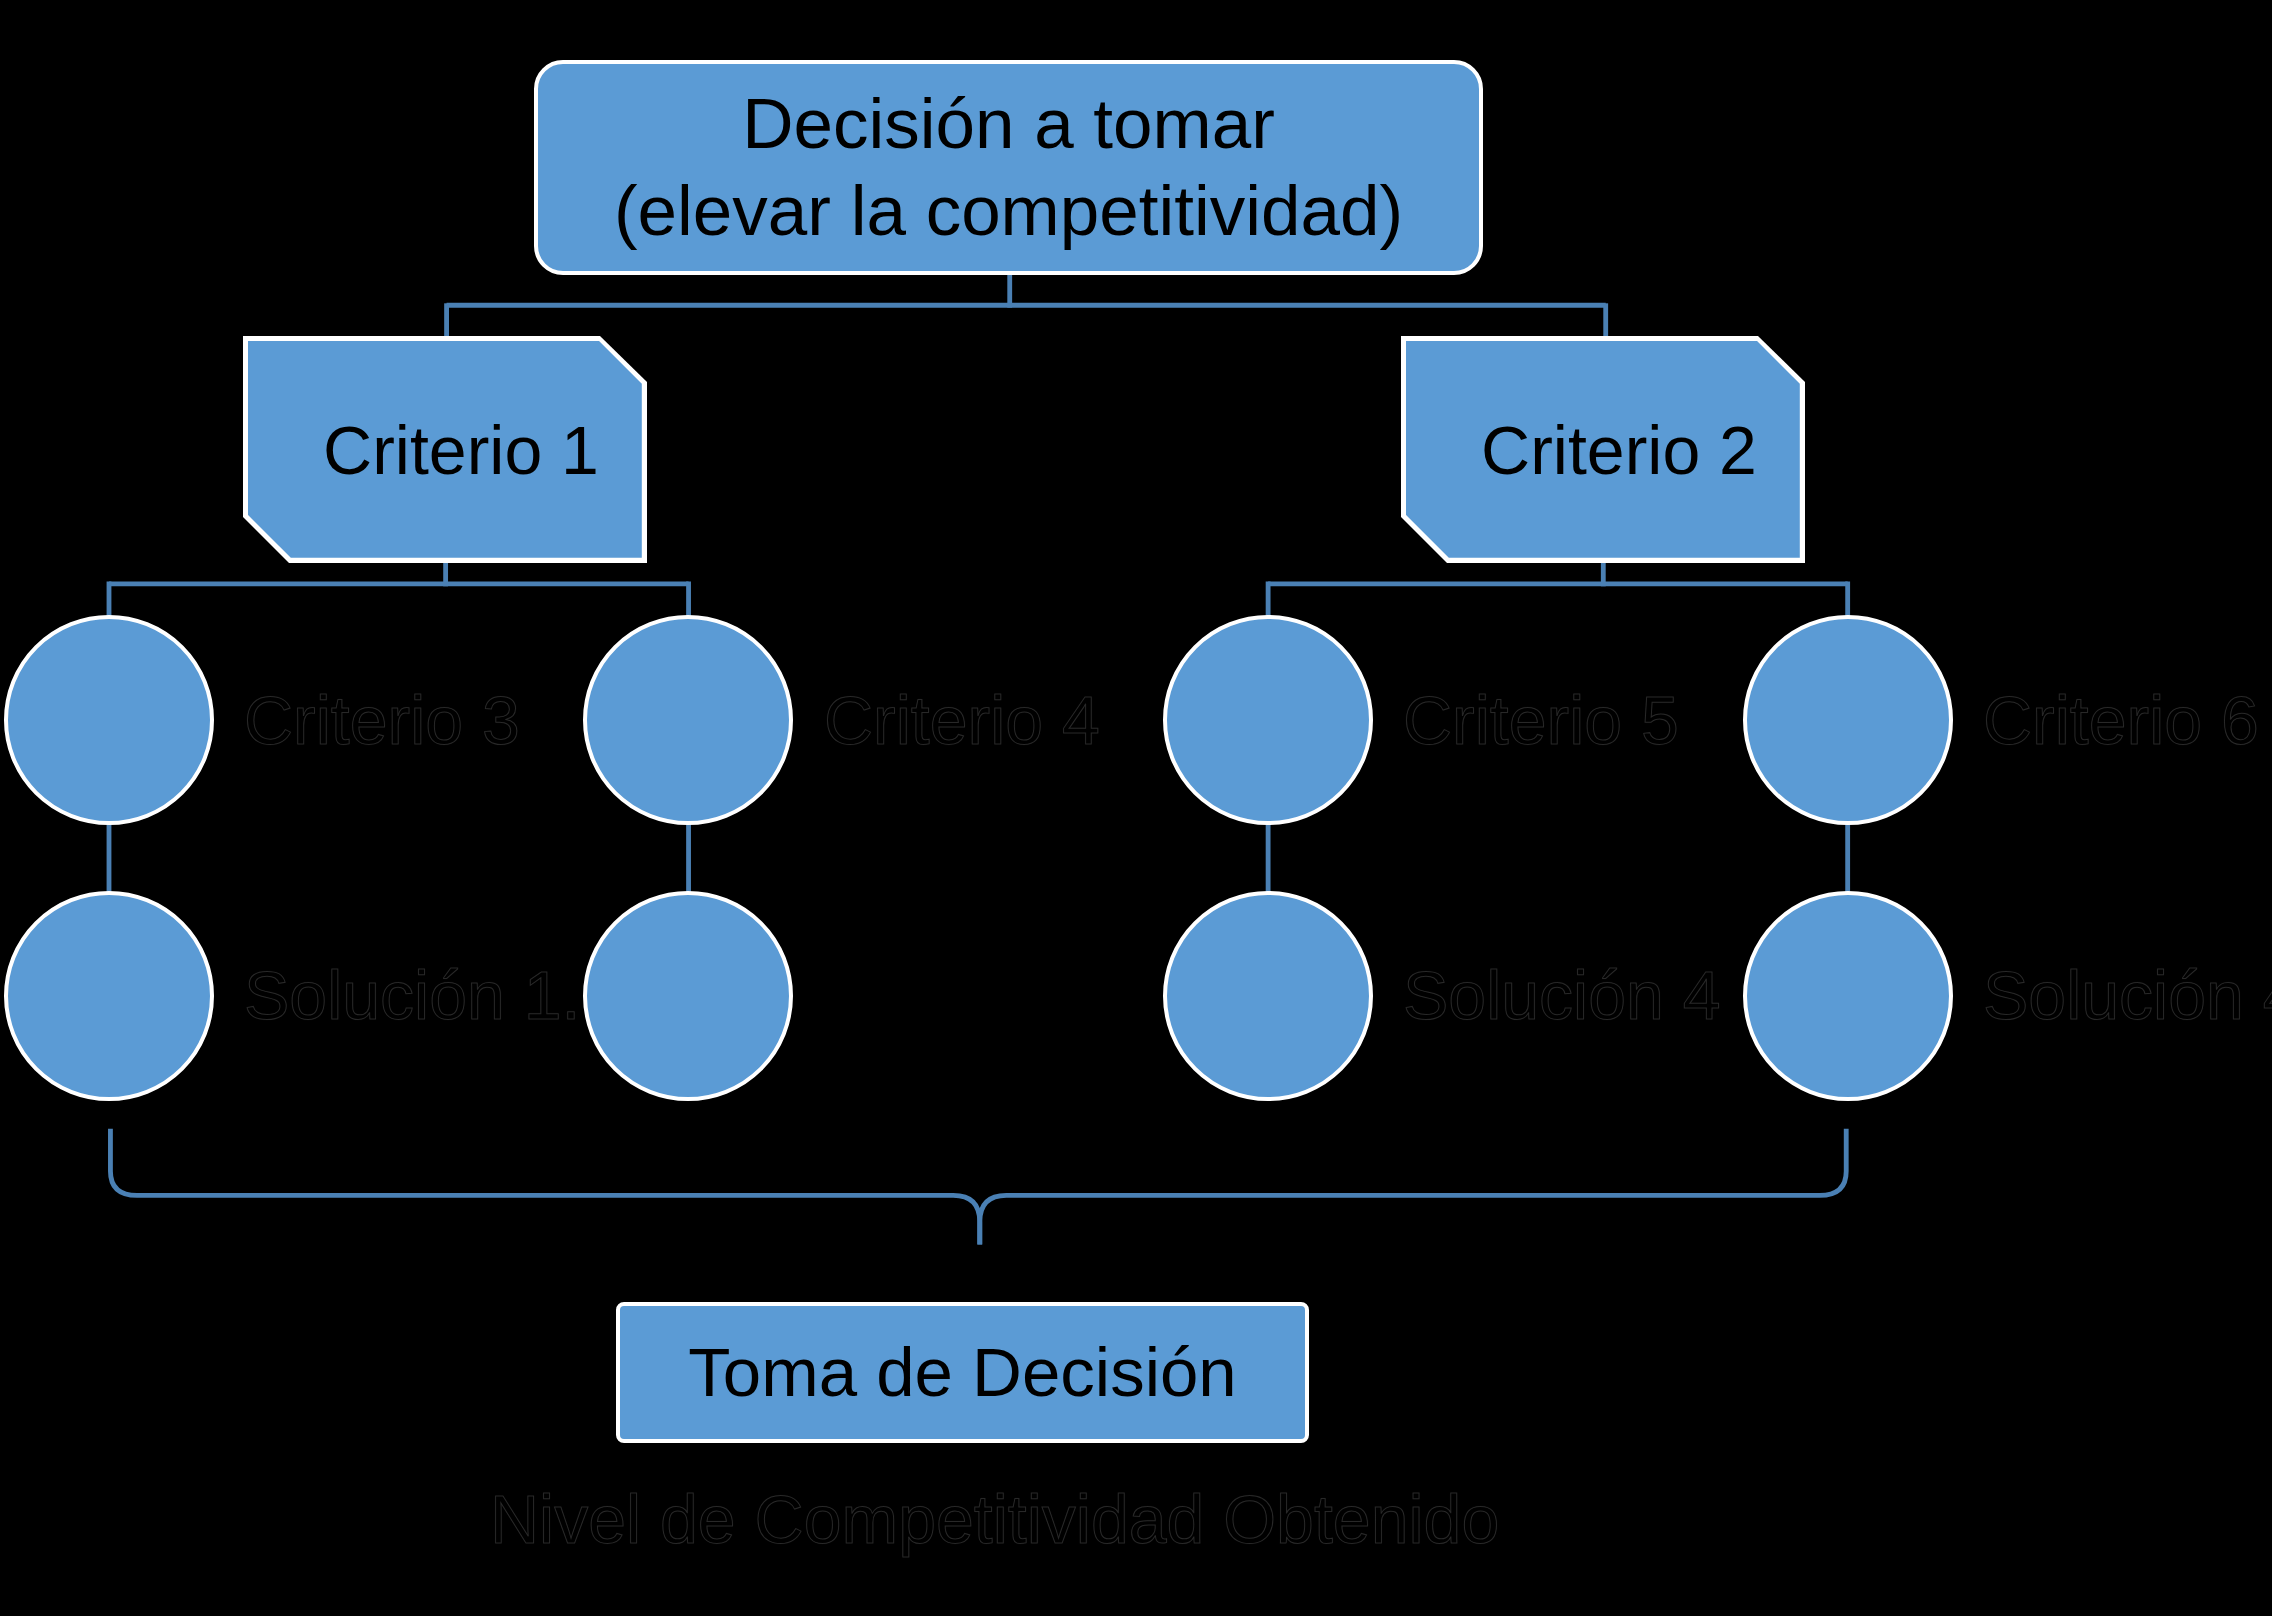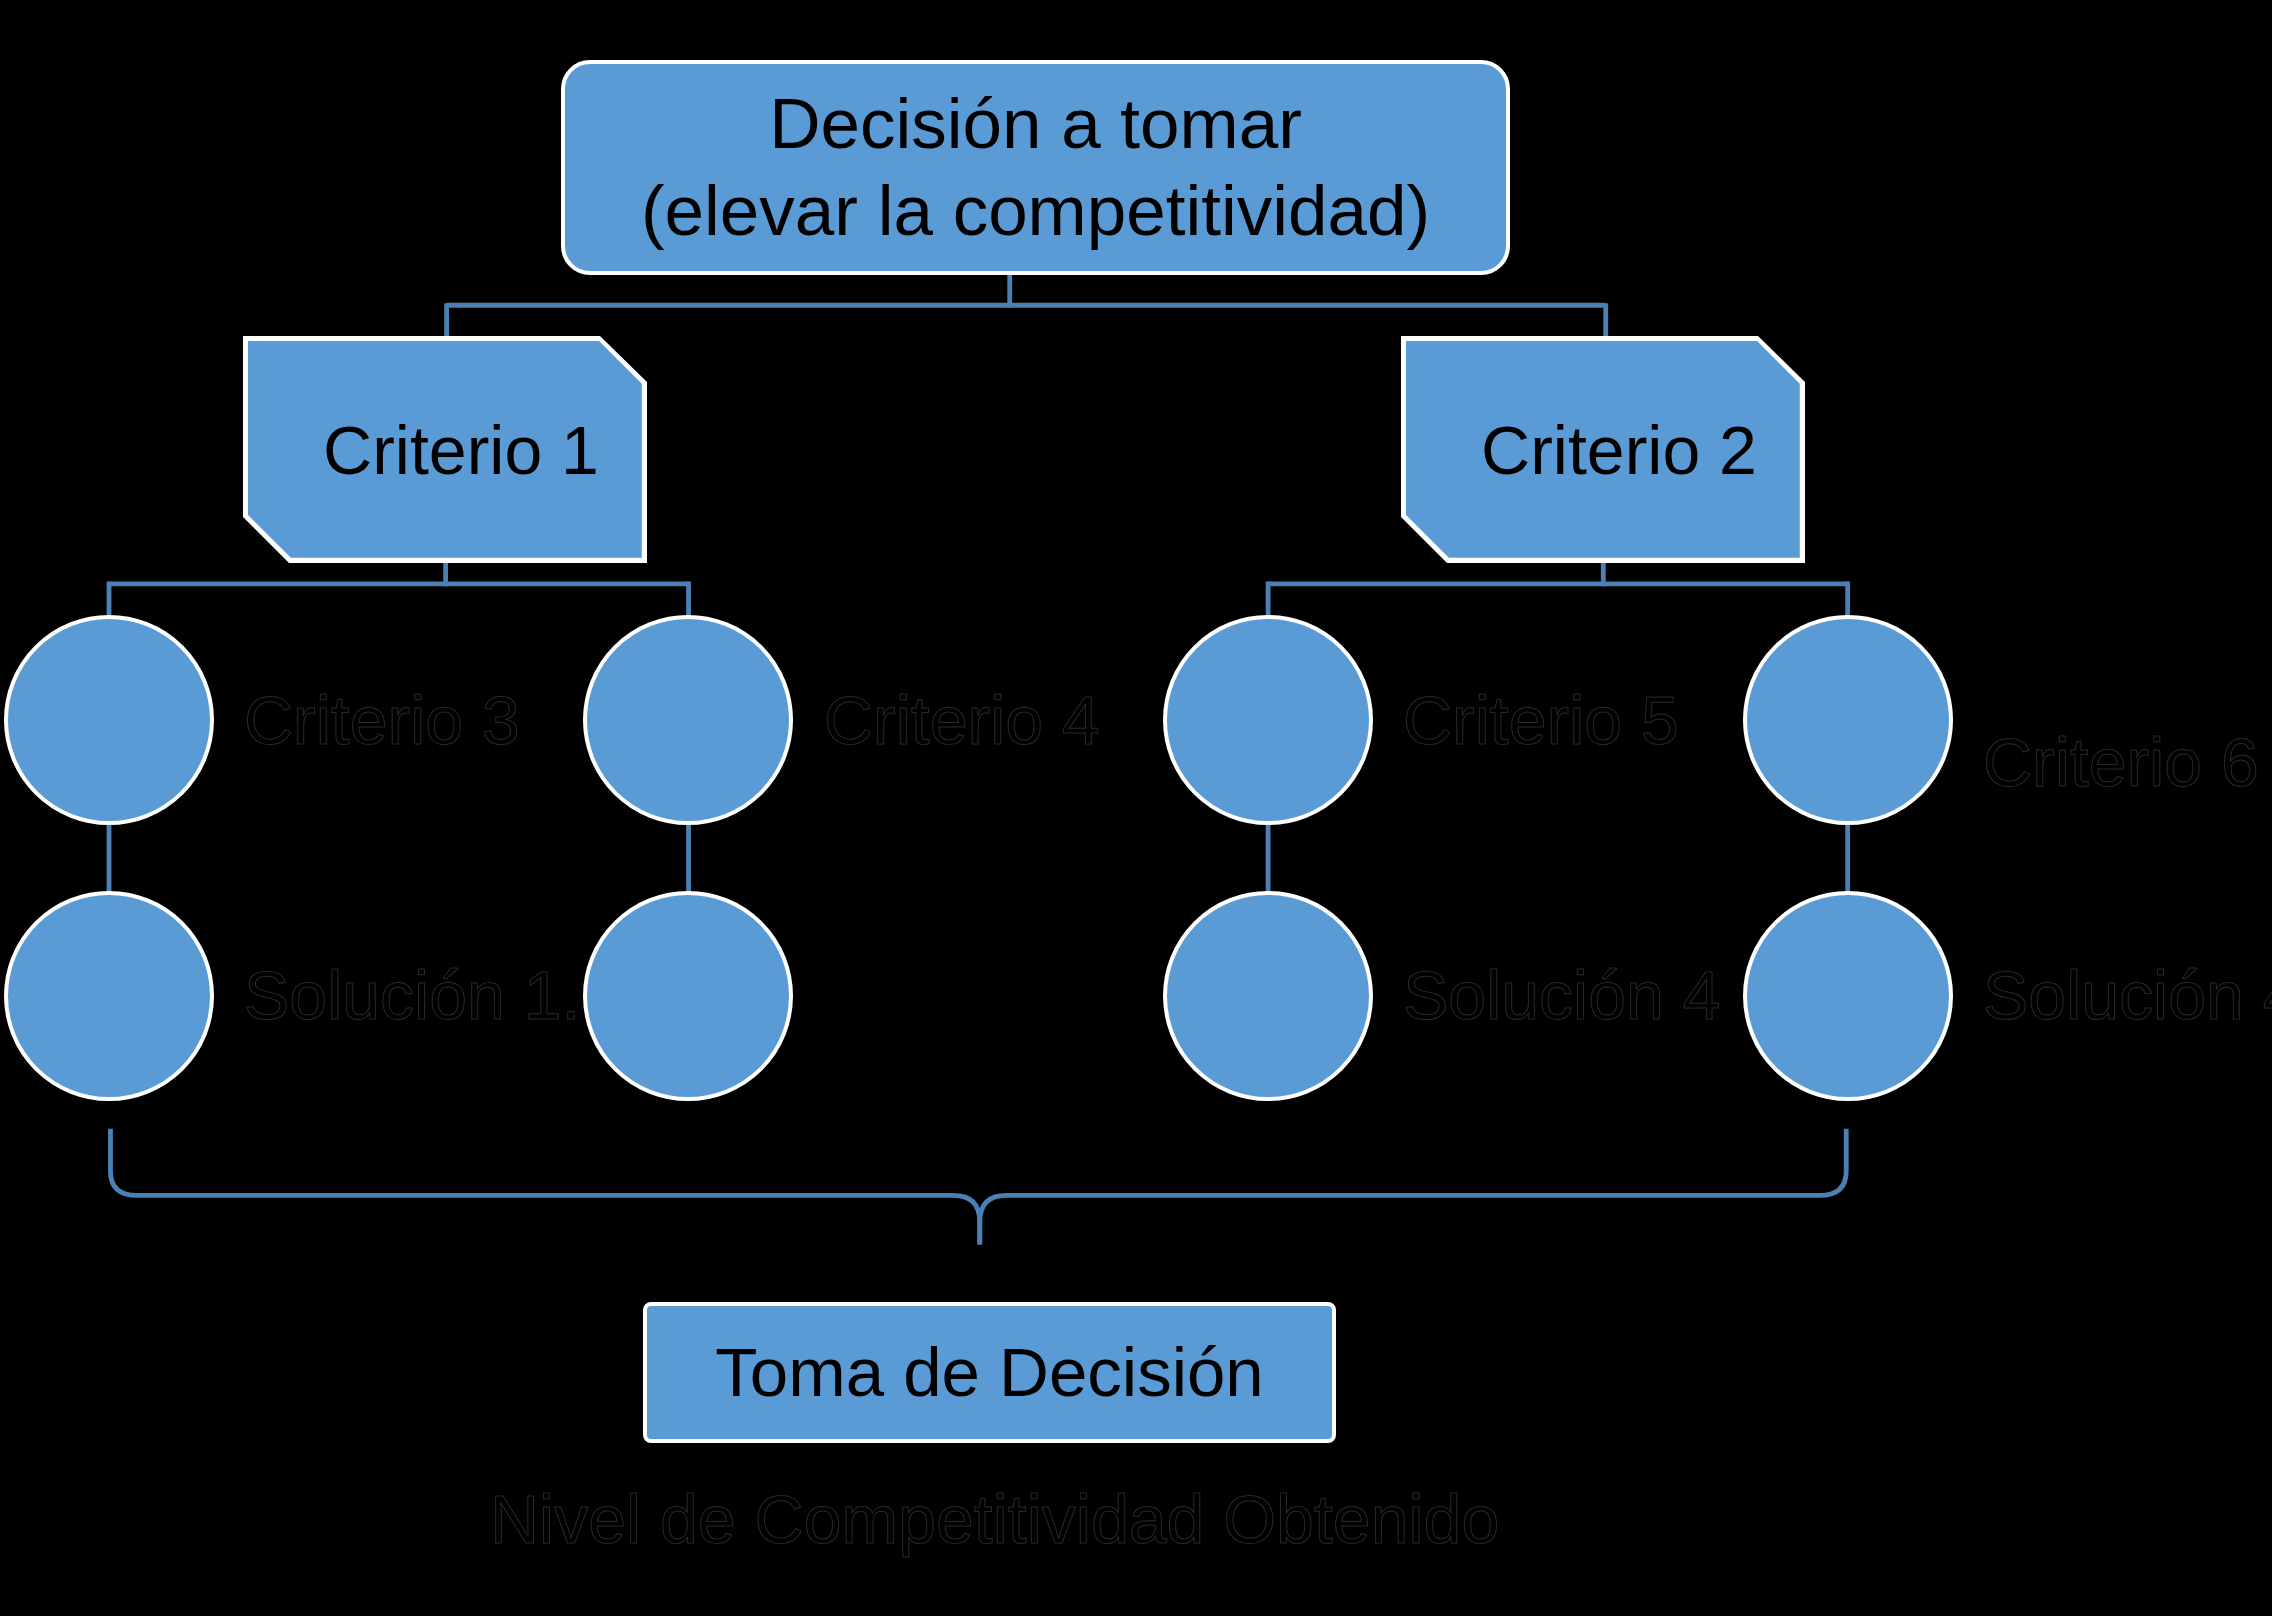--- a/index.html
+++ b/index.html
@@ -15,21 +15,20 @@
 
   .box{
     position:absolute;
     background:var(--shape-fill,#5B9BD5);
     border:4.8px solid var(--shape-border,#fff);
     box-sizing:border-box;
     display:flex;flex-direction:column;align-items:center;justify-content:center;
     z-index:2;
     color:#000;
     text-align:center;
-    margin-left:27px;
   }
   .top-box{left:534px;top:60px;width:949px;height:215px;border-radius:29px;font-size:71px;line-height:1.22;}
   .decision-box{left:616px;top:1302px;width:693px;height:141px;border-radius:8px;font-size:69px;}
 
   
   .snip-outer{
     position:absolute;width:404px;height:227px;z-index:2;
     background:var(--shape-border,#fff);
     clip-path:polygon(0px 0px, 357px 0px, 404px 46px, 404px 227px, 46px 227px, 0px 181px);
   }
@@ -114,21 +113,21 @@
   </div>
 
   <div class="circle" style="left:3.9px;top:615px;"></div>
   <div class="circle" style="left:583px;top:615px;"></div>
   <div class="circle" style="left:1163px;top:615px;"></div>
   <div class="circle" style="left:1743px;top:615px;"></div>
 
   <div class="node-label ghost" style="left:244px;top:682px;">Criterio 3</div>
   <div class="node-label ghost" style="left:824px;top:682px;">Criterio 4</div>
   <div class="node-label ghost" style="left:1403px;top:682px;">Criterio 5</div>
-  <div class="node-label ghost" style="left:1983px;top:682px;margin-top:42px;">Criterio 6</div>
+  <div class="node-label ghost" style="left:1983px;top:682px;">Criterio 6</div>
 
   <div class="circle" style="left:3.9px;top:891px;"></div>
   <div class="circle" style="left:583px;top:891px;"></div>
   <div class="circle" style="left:1163px;top:891px;"></div>
   <div class="circle" style="left:1743px;top:891px;"></div>
 
   <div class="node-label ghost" style="left:244px;top:957px;">Solución 1.</div>
   <div class="node-label ghost" style="left:1403px;top:957px;">Solución 4</div>
   <div class="node-label ghost" style="left:1983px;top:957px;">Solución 4</div>
 

